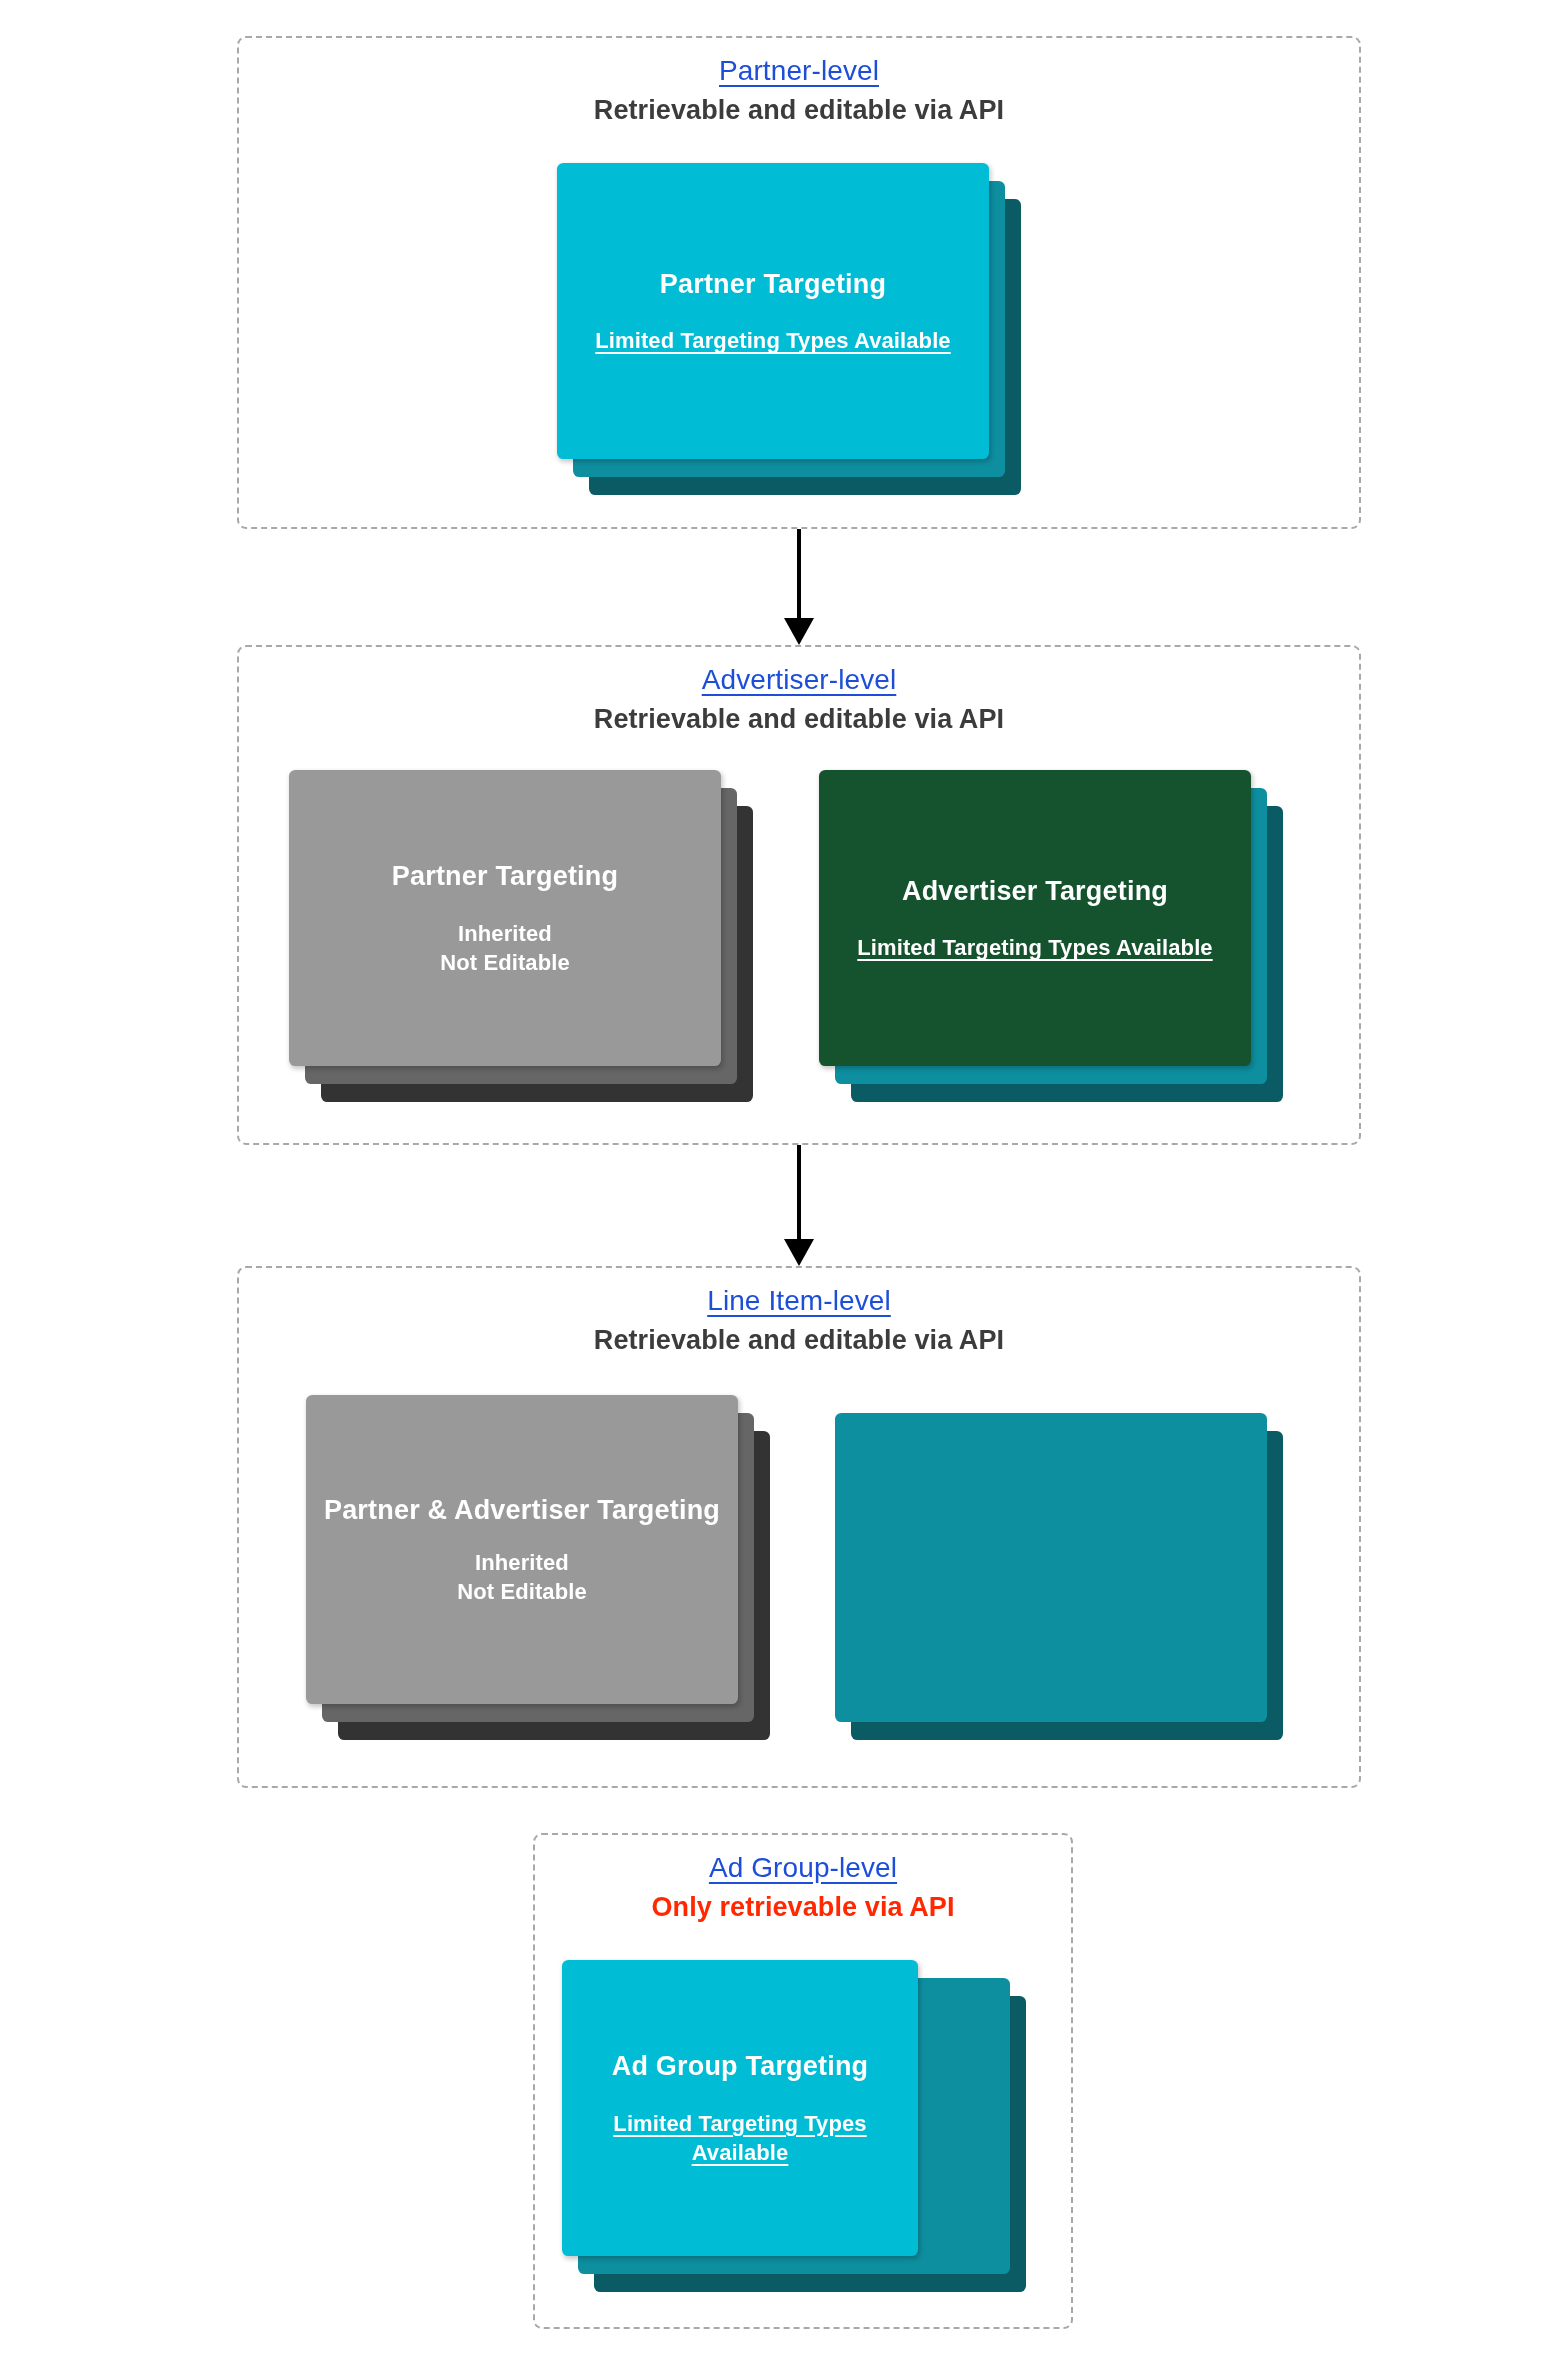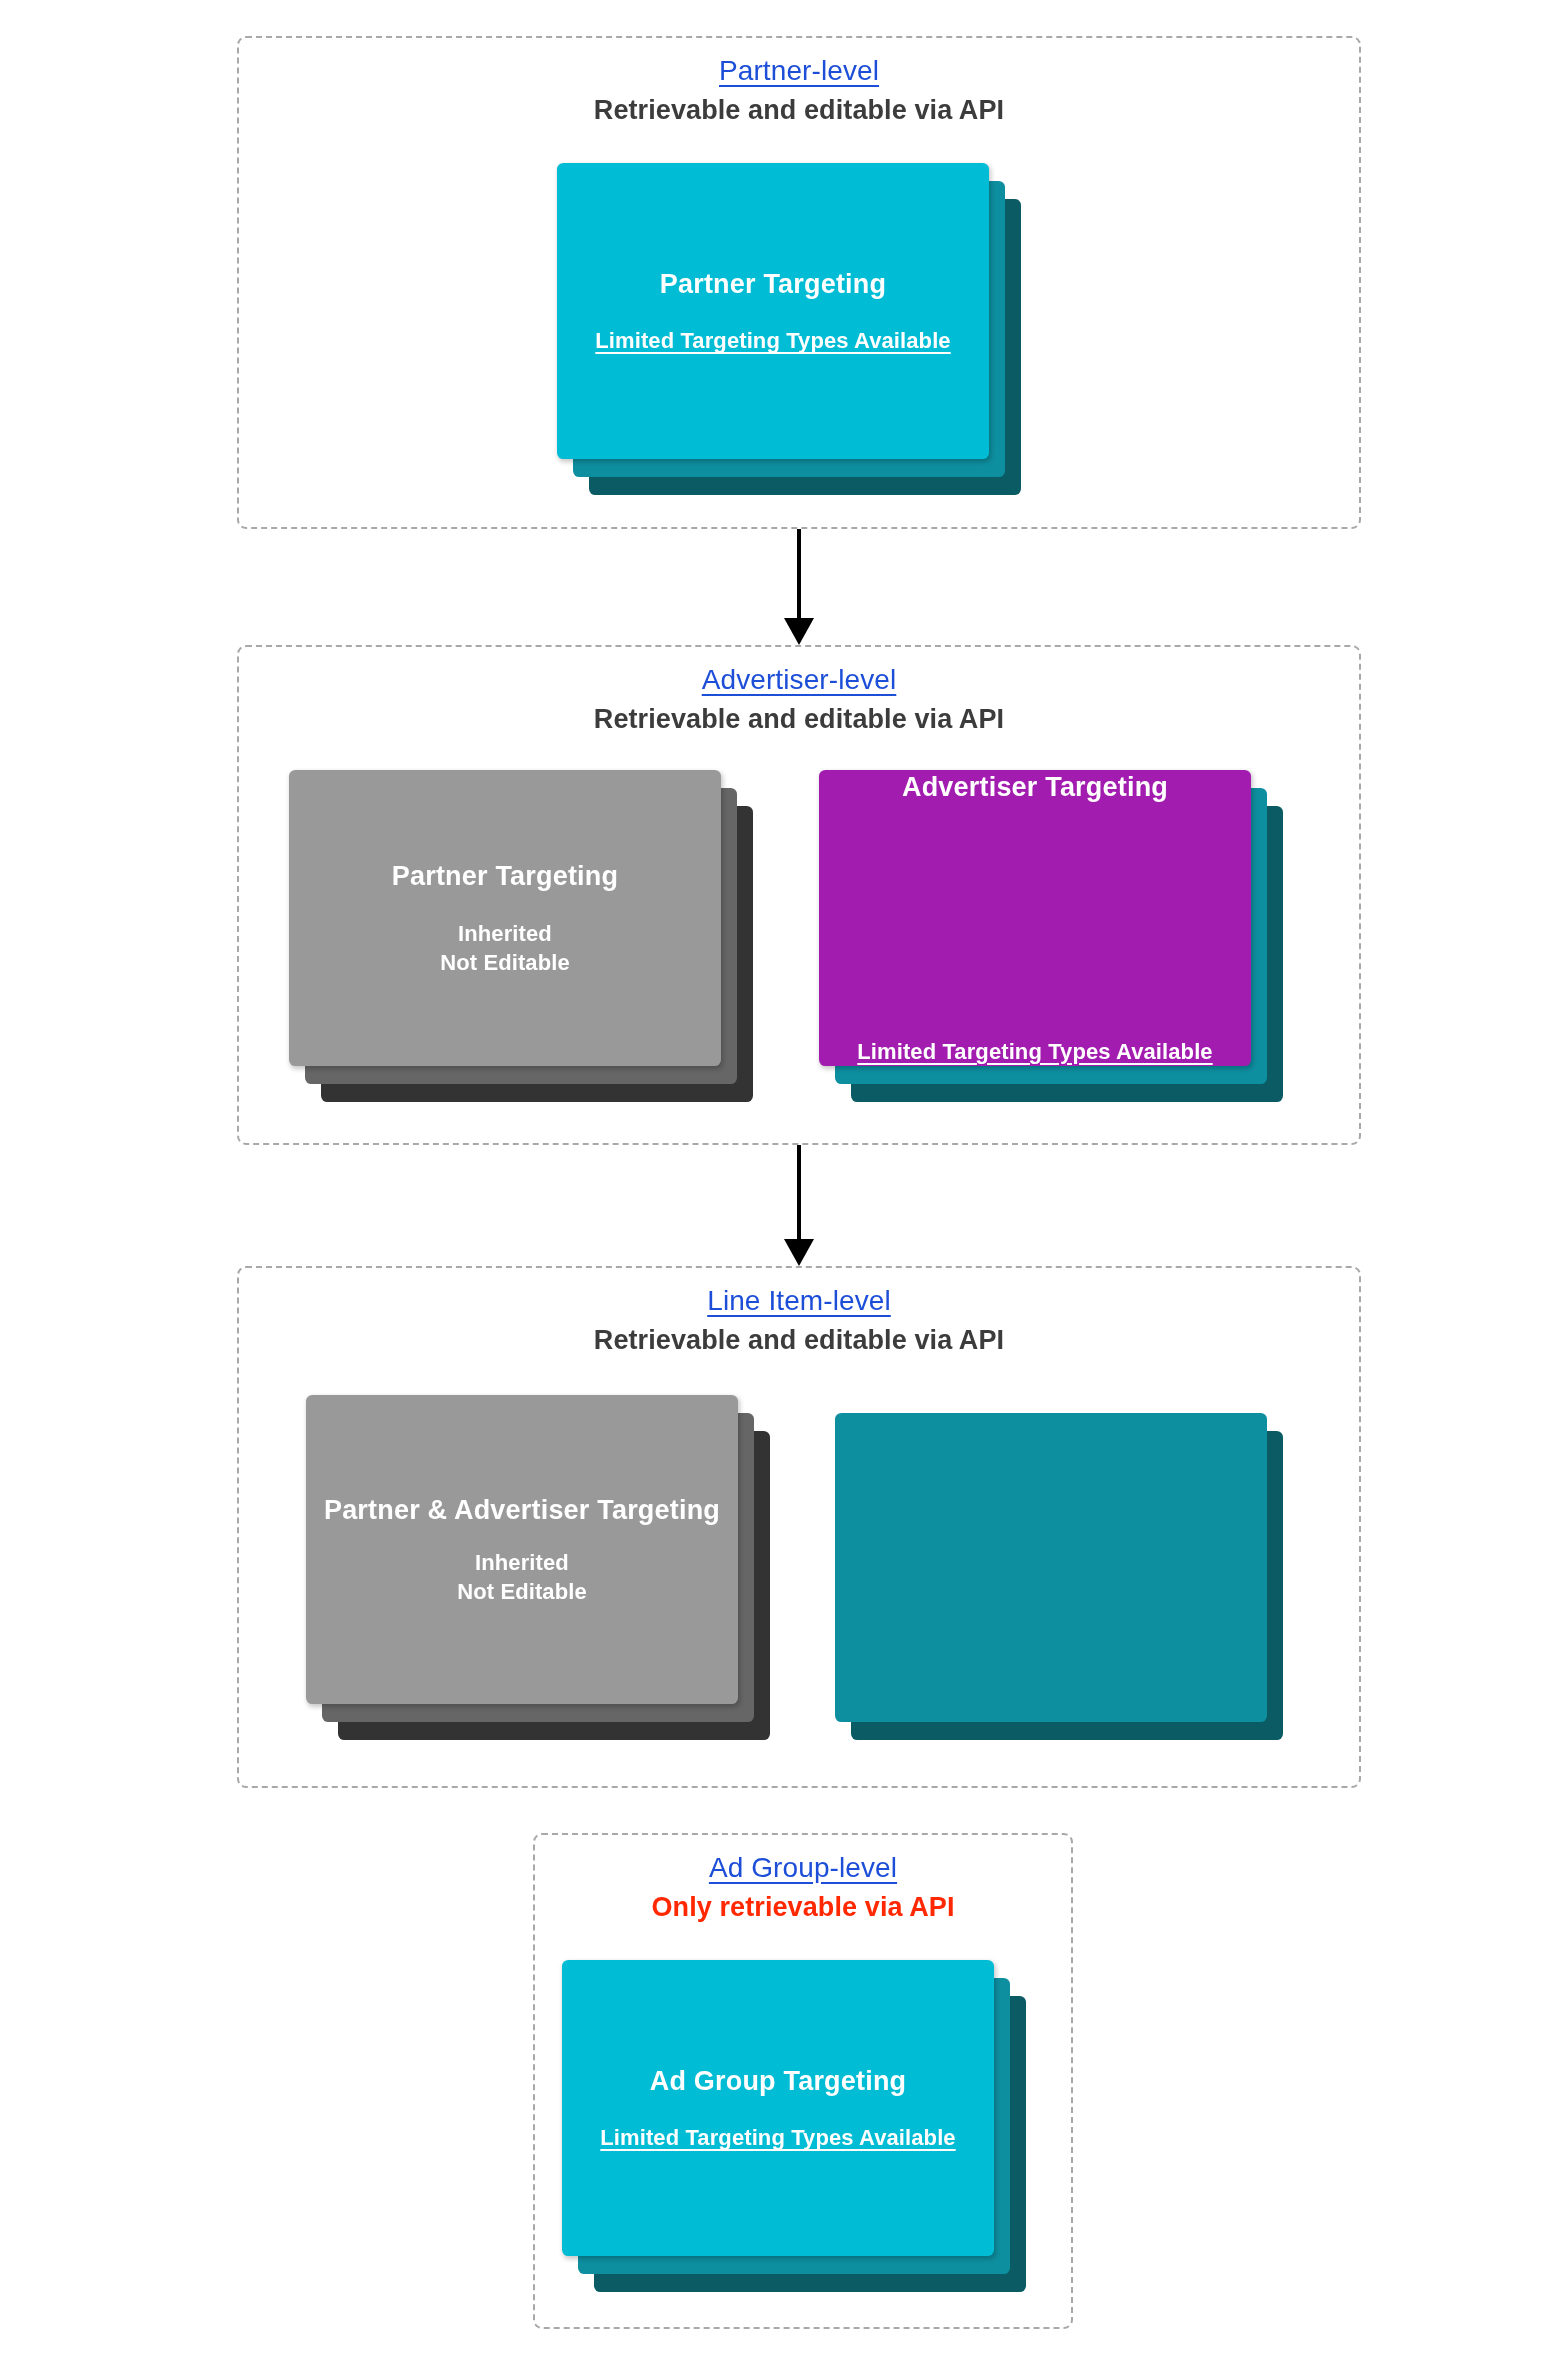--- a/index.html
+++ b/index.html
@@ -182,21 +182,21 @@
         <span class="card-title">Partner Targeting</span>
         <span class="card-gap-lg"></span>
         <span class="card-sub" style="white-space:pre-line;">Inherited
 Not Editable</span>
       </div>
     </div>
 
     <div class="stack" style="left:580px; top:123px; width:473px; height:339px;">
       <div class="card back" style="left:32px; top:36px; width:432px; height:296px; background:#0a5b64;"></div>
       <div class="card mid" style="left:16px; top:18px; width:432px; height:296px; background:#0e8fa0;"></div>
-      <div class="card front" style="left:0px; top:0px; width:432px; height:296px; background:#a21caf;justify-content:space-between;">
+      <div class="card front" style="left:0px; top:0px; width:432px; height:296px; background:#14532d;">
         <span class="card-title">Advertiser Targeting</span>
         <span class="card-gap-lg"></span>
         <span class="card-sub underlined">Limited Targeting Types Available</span>
       </div>
     </div>
   </div>
 
   <div class="arrow" style="left:772px; top:1145px; width:54px; height:121px;">
     <div class="shaft" style="height:96px;"></div>
     <div class="head"></div>
@@ -227,21 +227,21 @@
 
   <div class="level-box" style="left:533px; top:1833px; width:540px; height:496px;">
     <div class="level-heading" style="top:16px;">
       <span class="level-title">Ad Group-level</span>
       <span class="level-subtitle alert">Only retrievable via API</span>
     </div>
 
     <div class="stack" style="left:27px; top:125px; width:473px; height:332px;">
       <div class="card back" style="left:32px; top:36px; width:432px; height:296px; background:#0a5b64;"></div>
       <div class="card mid" style="left:16px; top:18px; width:432px; height:296px; background:#0e8fa0;"></div>
-      <div class="card front" style="left:0px; top:0px; width:432px; height:296px; background:#00bcd4;">
+      <div class="card front" style="left:0px; top:0px; width:356px; height:296px; background:#00bcd4;">
         <span class="card-title">Ad Group Targeting</span>
         <span class="card-gap-lg"></span>
         <span class="card-sub underlined">Limited Targeting Types Available</span>
       </div>
     </div>
   </div>
 
 </div>
 
 

